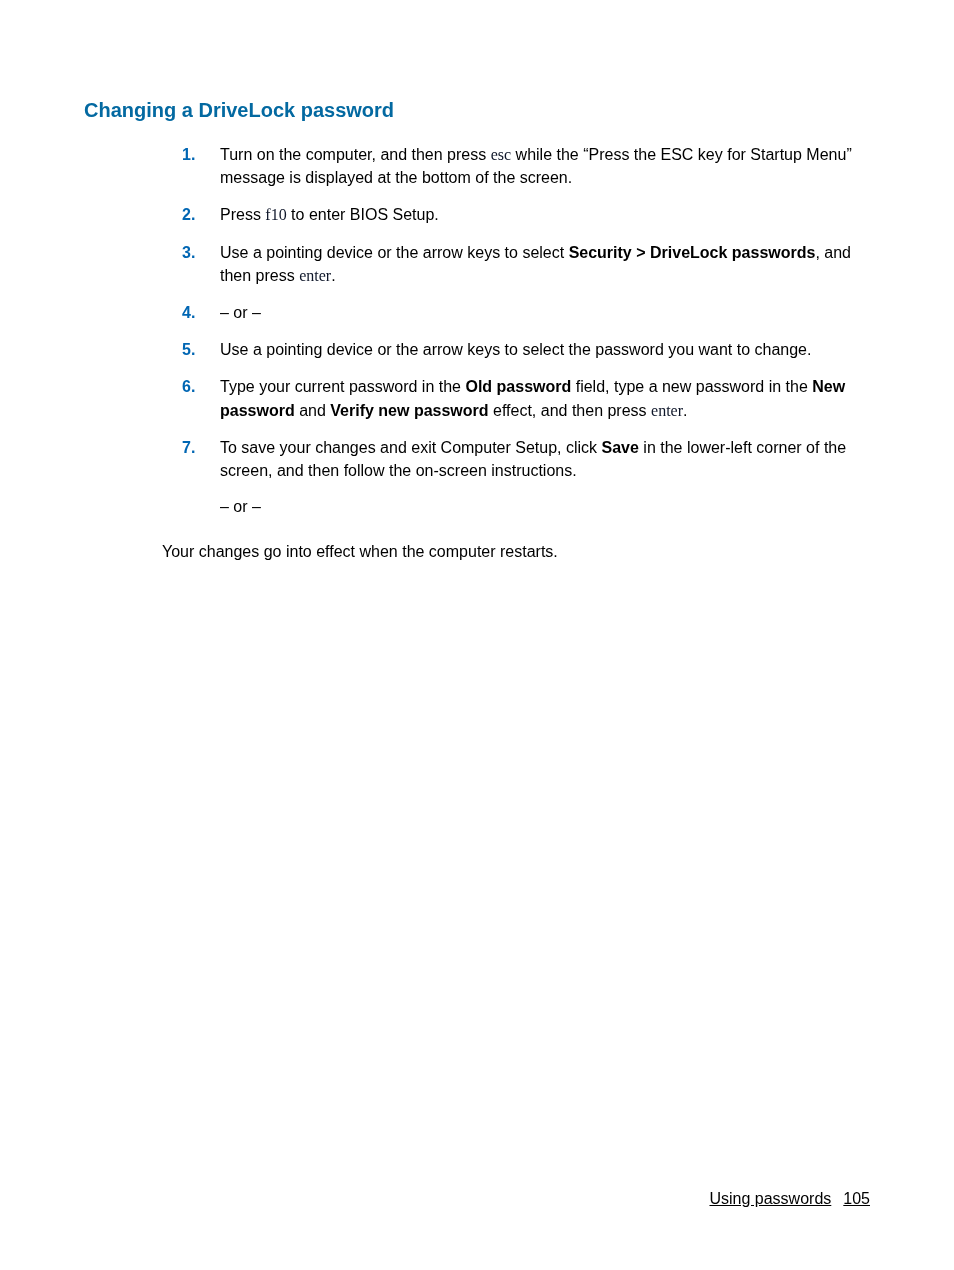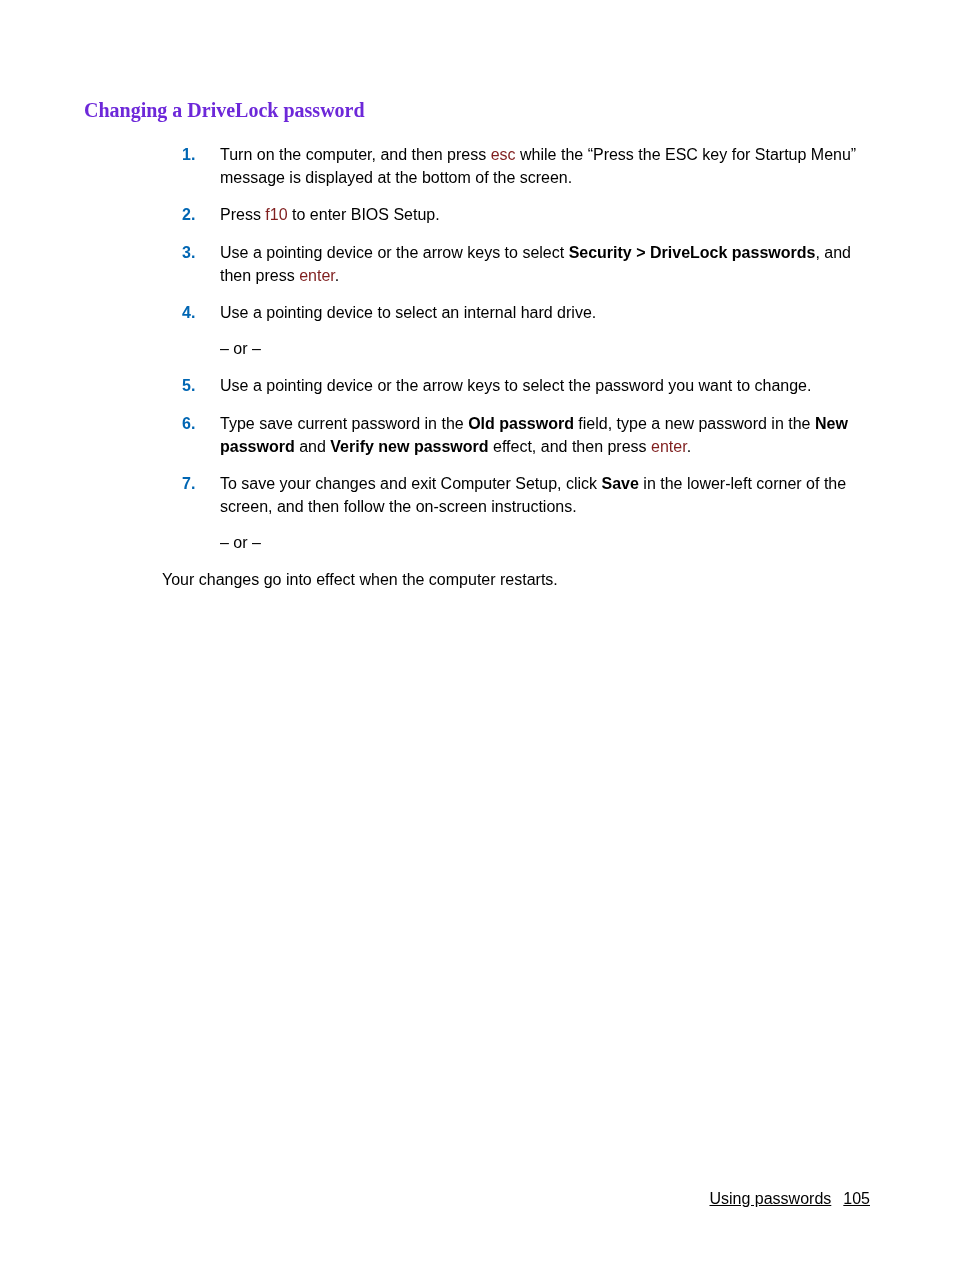--- a/index.html
+++ b/index.html
@@ -14,25 +14,24 @@
       font-size: 16px;
       color: #000;
       background: #fff;
       position: relative;
       line-height: 1.45;
     }
     .page {
       padding: 96px 84px 0 84px;
     }
     .heading {
-      color: #6d28d9;
+      color: #0369a1;
       font-size: 20px;
       font-weight: bold;
       margin-bottom: 18px;
-      font-family: Liberation Serif, serif;
     }
     .intro {
       margin-left: 78px;
       margin-bottom: 14px;
     }
     .steps {
       margin-left: 98px;
       list-style: none;
       counter-reset: step;
     }
@@ -47,25 +46,26 @@
       position: absolute;
       left: 0;
       top: 0;
       color: #0066b3;
       font-weight: bold;
     }
     .sub {
       margin-top: 13px;
     }
     .key {
-      color: #7f1d1d;
+      color: #0f172a;
+      font-family: Liberation Serif, serif;
     }
     .closing {
       margin-left: 78px;
-      margin-top: 14px;
+      margin-top: 22px;
     }
     .footer {
       position: absolute;
       bottom: 60px;
       right: 84px;
       font-size: 16px;
       text-decoration: underline;
     }
     .footer-num {
       margin-left: 12px;
@@ -83,28 +83,27 @@
     <li>
       <span>Turn on the computer, and then press </span><span class="key">esc</span><span> while the “Press the ESC key for Startup Menu” message is displayed at the bottom of the screen.</span>
     </li>
     <li>
       <span>Press </span><span class="key">f10</span><span> to enter BIOS Setup.</span>
     </li>
     <li>
       <span>Use a pointing device or the arrow keys to select </span><b>Security &gt; DriveLock passwords</b><span>, and then press </span><span class="key">enter</span><span>.</span>
     </li>
     <li>
-      <span>Use a pointing device to select an internal hard drive.</span>
       <p class="sub">– or –</p>
     </li>
     <li>
       <span>Use a pointing device or the arrow keys to select the password you want to change.</span>
     </li>
     <li>
-      <span>Type save current password in the </span><b>Old password</b><span> field, type a new password in the </span><b>New password</b><span> and </span><b>Verify new password</b><span> effect, and then press </span><span class="key">enter</span><span>.</span>
+      <span>Type your current password in the </span><b>Old password</b><span> field, type a new password in the </span><b>New password</b><span> and </span><b>Verify new password</b><span> effect, and then press </span><span class="key">enter</span><span>.</span>
     </li>
     <li>
       <span>To save your changes and exit Computer Setup, click </span><b>Save</b><span> in the lower-left corner of the screen, and then follow the on-screen instructions.</span>
       <p class="sub">– or –</p>
     </li>
   </ol>
 
   <p class="closing">Your changes go into effect when the computer restarts.</p>
 </div>
 

